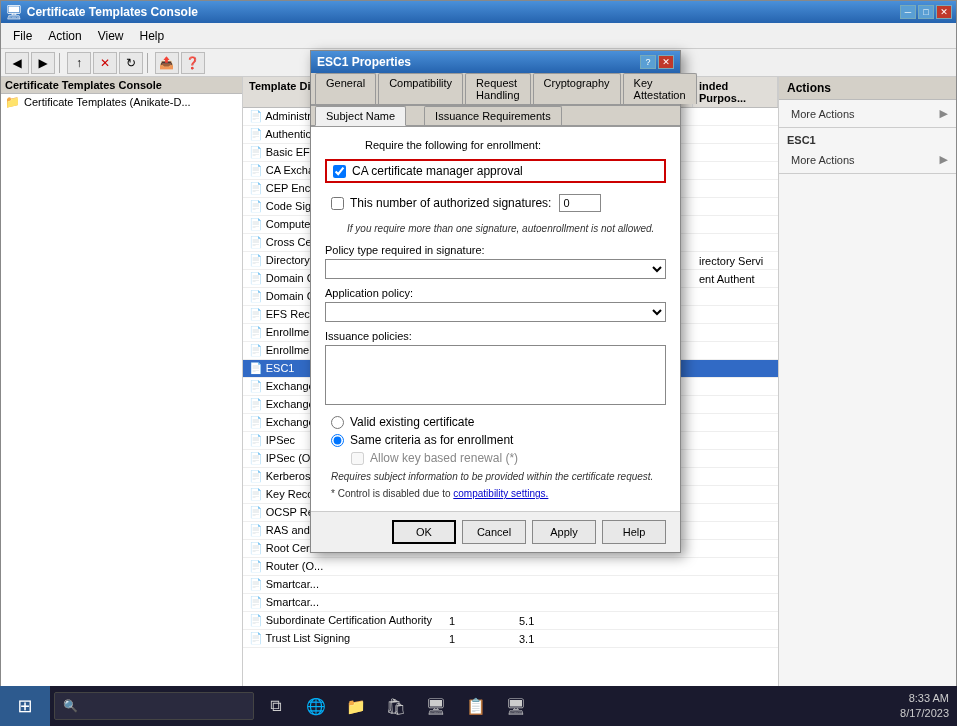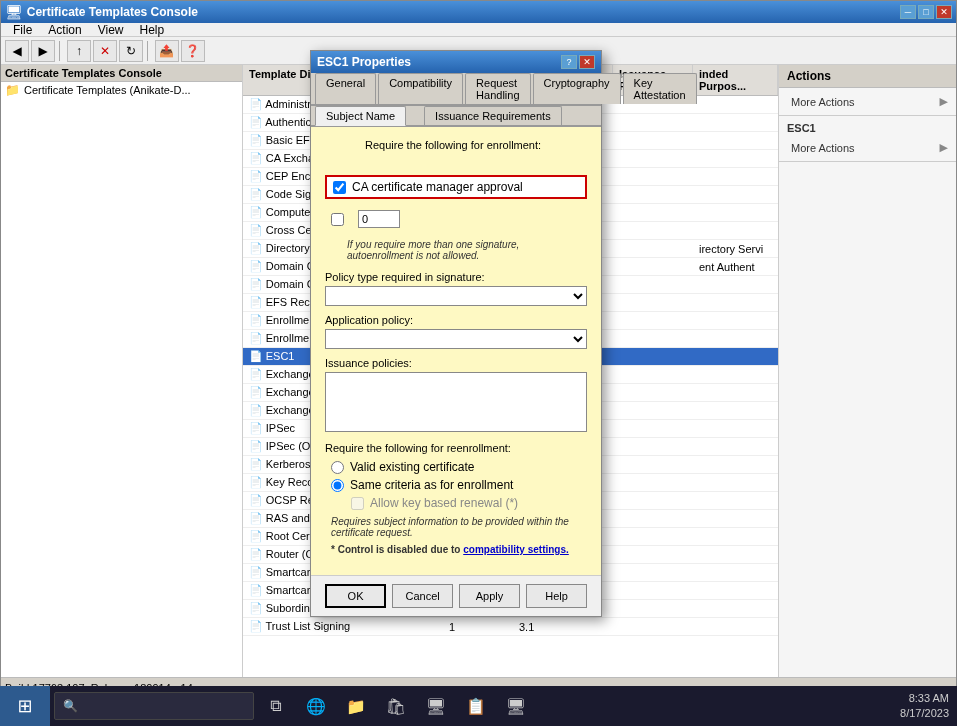--- a/index.html
+++ b/index.html
@@ -83,21 +83,21 @@
     .title-bar-btn {
       width: 16px; height: 14px;
       background: #5a9fd4; border: 1px solid #7ab; color: white;
       font-size: 9px; cursor: pointer; display: flex; align-items: center; justify-content: center;
     }
     .title-bar-btn.close { background: #c0392b; }
 
     
     .menu-bar {
       background: #f0f0f0;
-      height: 14px;
+      height: 26px;
       display: flex; align-items: center;
       border-bottom: 1px solid #ccc;
       padding: 4px 4px;
     }
     .menu-item {
       padding: 2px 8px; cursor: pointer; font-size: 12px;
     }
 
     
     .toolbar {
@@ -223,22 +223,22 @@
       display: flex; align-items: center;
       padding: 0 4px;
       font-size: 11px;
     }
 
     
     .dialog-overlay {
       position: absolute;
       top: 50px;
       left: 310px;
-      width: 292px;
-      background: #fef9c3;
+      width: 371px;
+      background: #ffffff;
       border: 1px solid #888;
       box-shadow: 4px 4px 12px rgba(0,0,0,0.4);
       z-index: 1000;
     }
     .dialog-title-bar {
       background: linear-gradient(to bottom, #4a90d9, #2563ae);
       height: 22px;
       display: flex; align-items: center;
       padding: 0 6px;
       color: white;
@@ -287,21 +287,21 @@
     .dialog-tab-row2 .dialog-tab {
       background: #d4d0c8;
     }
 
     
     .dialog-content {
       padding: 12px 14px;
     }
     .dialog-section-label {
       font-size: 11px;
-      margin-bottom: 24px;
+      margin-bottom: 8px;
       padding-left: 40px;
     }
     .dialog-checkbox-row {
       display: flex; align-items: center;
       margin-bottom: 8px;
       border: 2px solid #cc0000;
       padding: 3px 6px;
       background: white;
     }
     .dialog-checkbox-row input[type=checkbox] {
@@ -386,23 +386,22 @@
     .dialog-note2 {
       font-size: 10px;
       color: #333;
       margin-bottom: 6px;
       padding-left: 6px;
       font-style: italic;
     }
     .compat-note {
       font-size: 10px;
       color: #333;
-      margin-bottom: 8px;
+      margin-bottom: 0;
       padding-left: 6px;
-      font-weight: bold;
     }
     .compat-link {
       color: #0000cc; text-decoration: underline; cursor: pointer;
     }
 
     
     .dialog-footer {
       display: flex; justify-content: flex-end;
       padding: 8px 14px;
       gap: 6px;
@@ -722,20 +721,21 @@
 
     <div class="dialog-section-label">Require the following for enrollment:</div>
 
     <div class="dialog-checkbox-row">
       <input type="checkbox" checked="" id="ca-approval" style="">
       <label for="ca-approval">CA certificate manager approval</label>
     </div>
 
     <div class="dialog-checkbox-row2">
       <input type="checkbox" id="auth-sigs" style="">
+      <label for="auth-sigs">This number of authorized signatures:</label>
       <input type="text" class="sig-count-input" value="0" style="">
     </div>
 
     <div class="dialog-note">If you require more than one signature, autoenrollment is not allowed.</div>
 
     <div class="dialog-field-label">Policy type required in signature:</div>
     <div class="dropdown-wrapper">
       <select>
         <option></option>
       </select>
@@ -746,21 +746,20 @@
       <select>
         <option></option>
       </select>
     </div>
 
     <div class="dialog-field-label">Issuance policies:</div>
     <div class="issuance-policies-area">
       <div class="issuance-listbox"></div>
     </div>
 
-    <div class="dialog-section-label2">Require the following for reenrollment:</div>
 
     <div class="radio-row">
       <input type="radio" name="reenroll" id="valid-cert" style="">
       <label for="valid-cert">Valid existing certificate</label>
     </div>
 
     <div class="radio-row">
       <input type="radio" name="reenroll" id="same-criteria" checked="" style="">
       <label for="same-criteria">Same criteria as for enrollment</label>
     </div>

